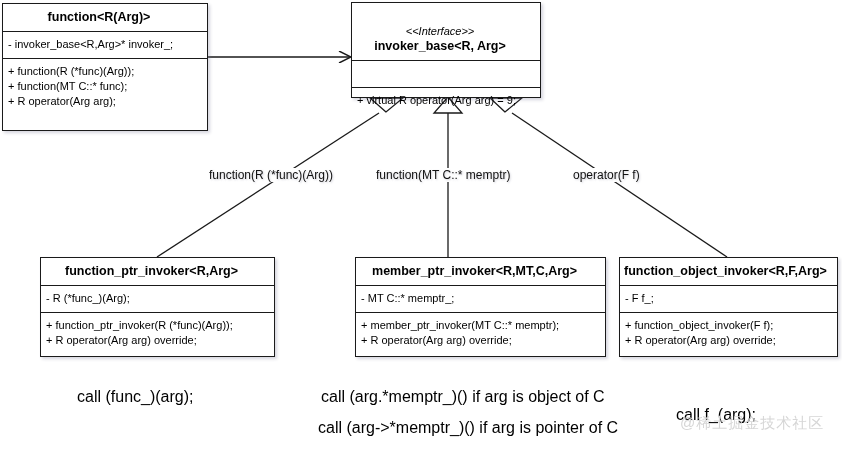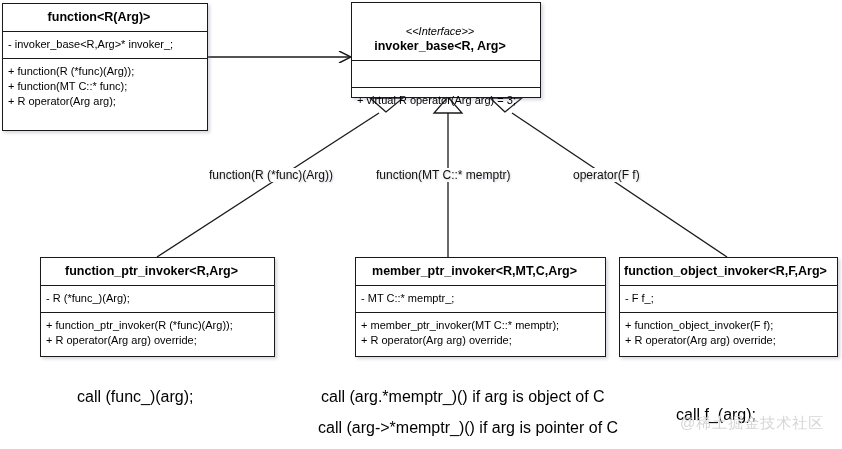--- a/index.html
+++ b/index.html
@@ -137,21 +137,21 @@
 
   <div class="uml-box" style="left:351px; top:2px; width:190px; height:96px;">
     <div class="uml-title">
       <span class="uml-stereotype">&lt;&lt;Interface&gt;&gt;</span>
       <span>invoker_base&lt;R, Arg&gt;</span>
     </div>
     <div class="uml-sep"></div>
     <div class="uml-section empty"></div>
     <div class="uml-sep"></div>
     <div class="uml-section">
-      <div>+ virtual R operator(Arg arg) = 3;</div>
+      <div>+ virtual R operator(Arg arg) = 9;</div>
     </div>
   </div>
 
   <div class="uml-box" style="left:40px; top:257px; width:235px; height:100px;">
     <div class="uml-title">function_ptr_invoker&lt;R,Arg&gt;</div>
     <div class="uml-sep"></div>
     <div class="uml-section">
       <div>- R (*func_)(Arg);</div>
     </div>
     <div class="uml-sep"></div>

